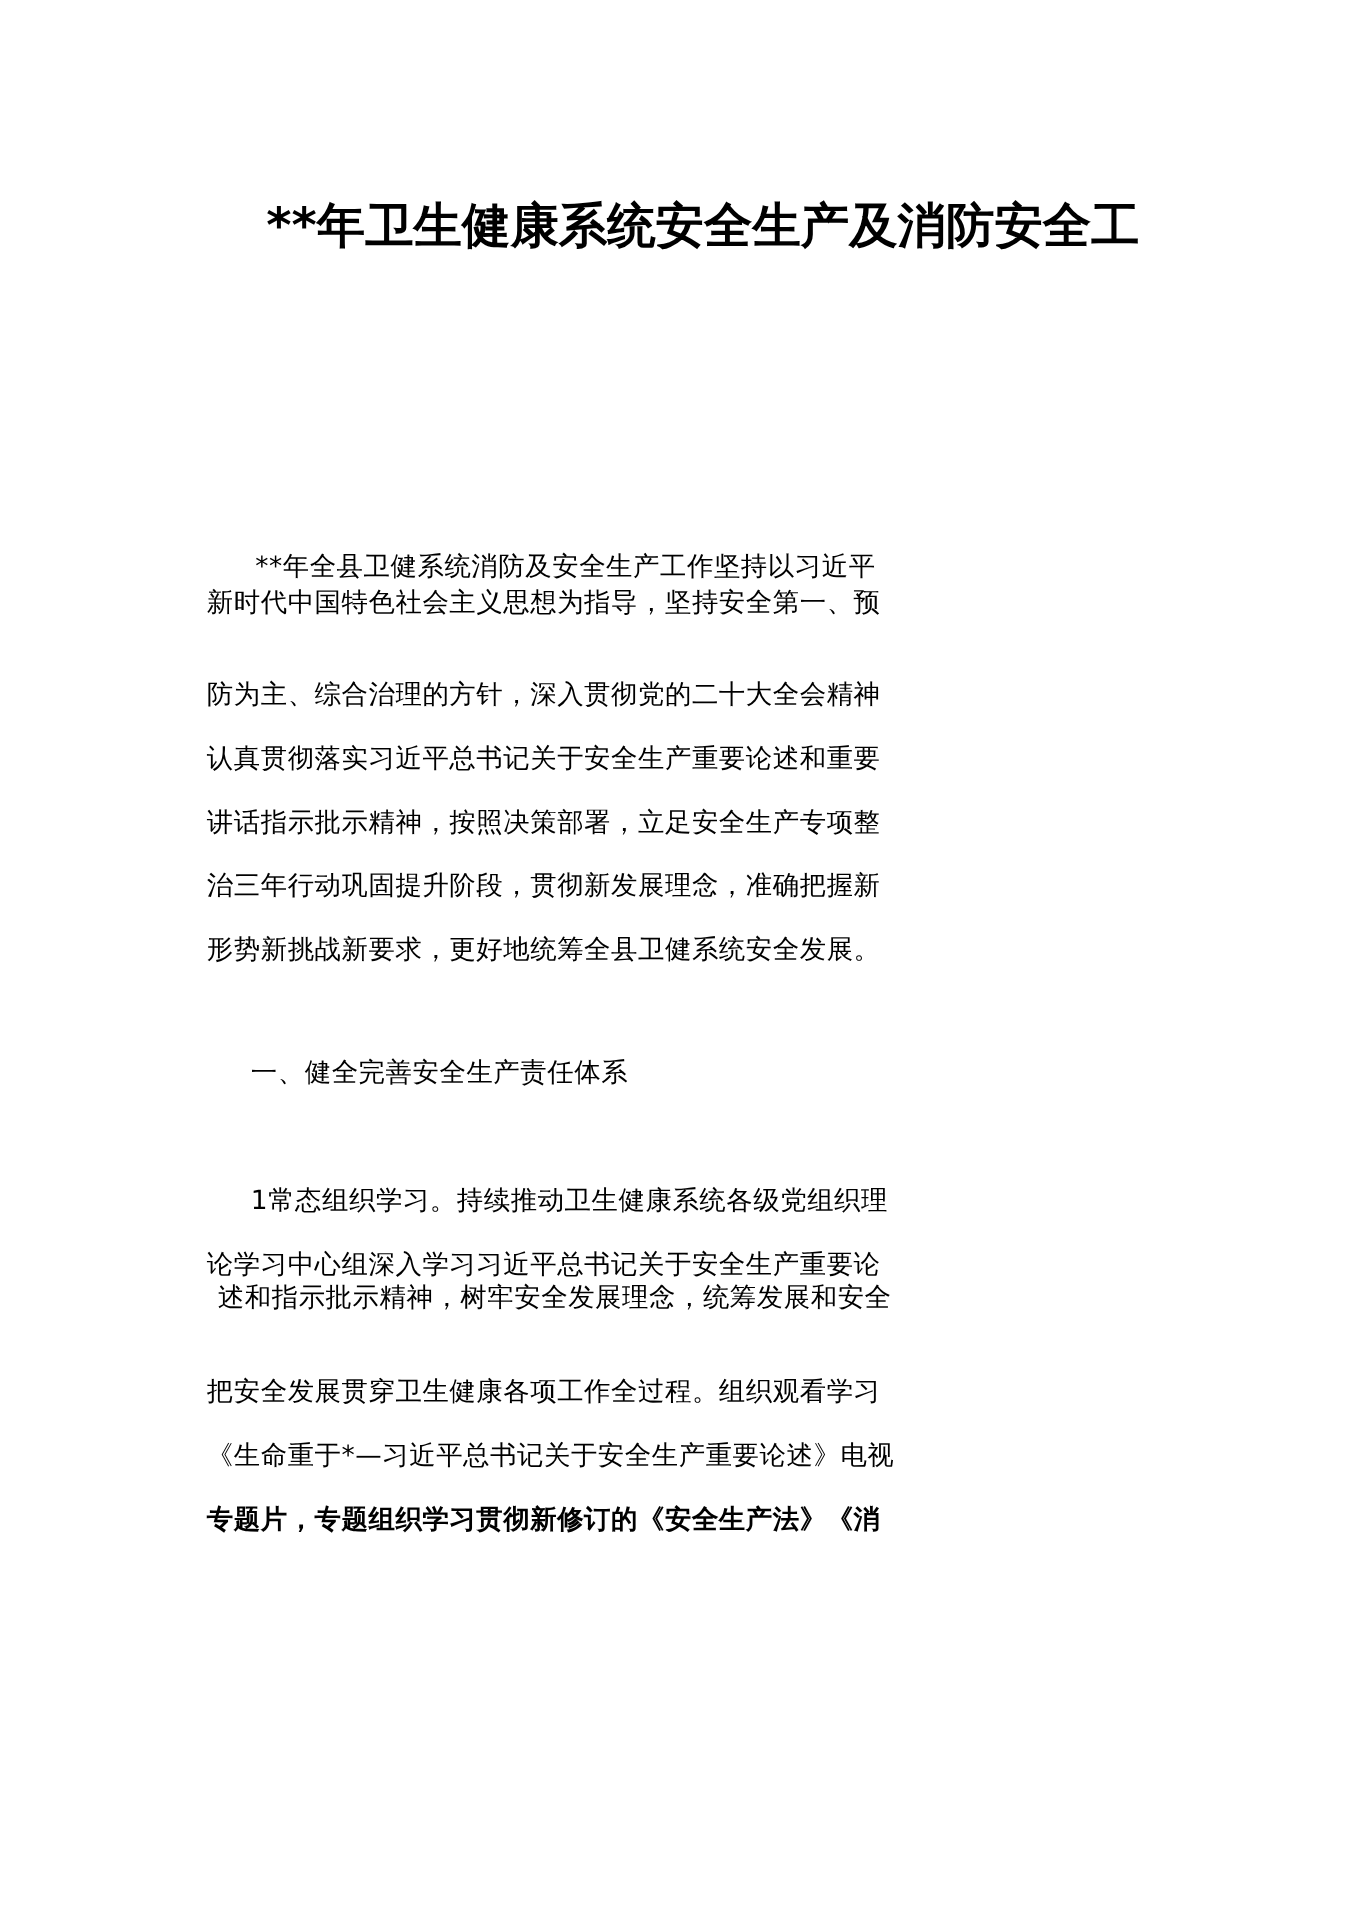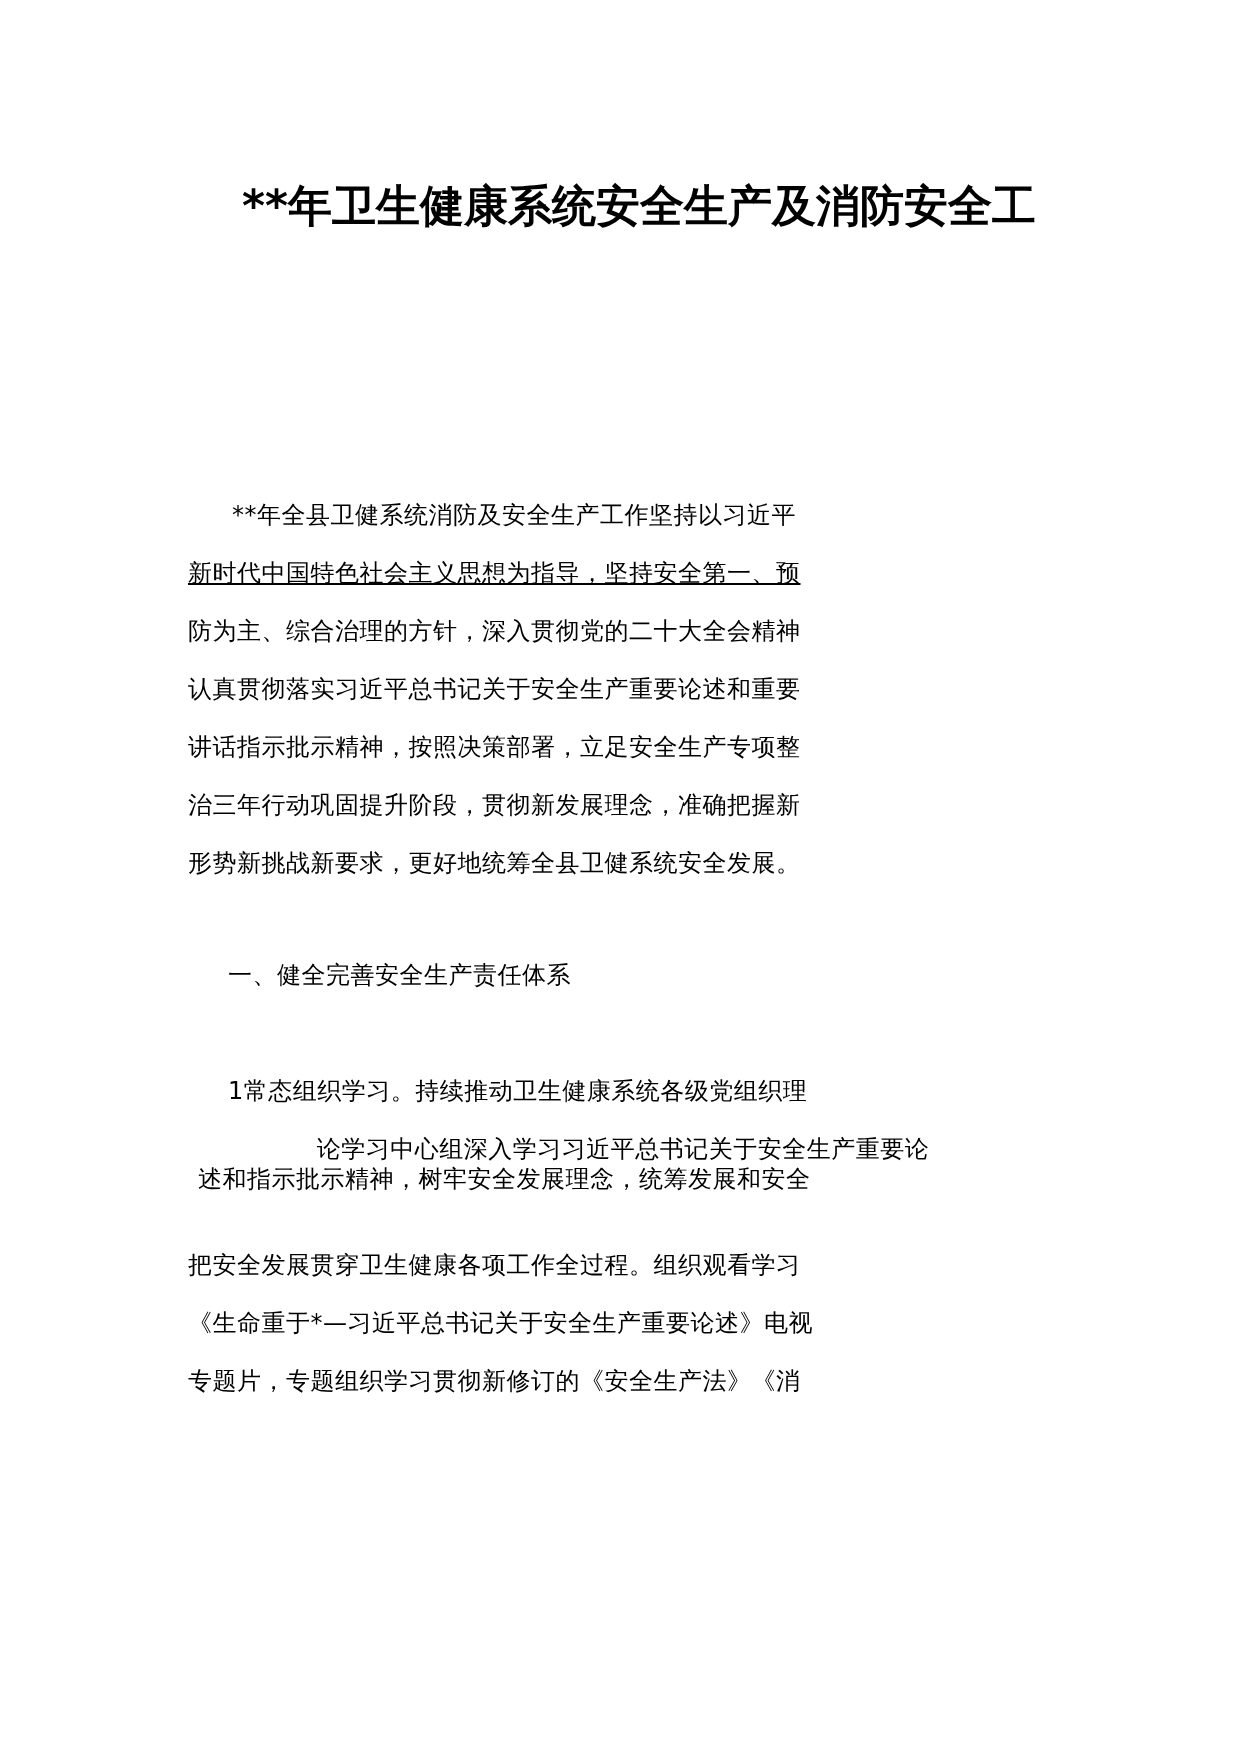--- a/index.html
+++ b/index.html
@@ -14,31 +14,31 @@
           white-space: nowrap; letter-spacing: 0.5px; }
 </style>
 </head>
 <body>
 
 <div class="page">
   <div class="title-line title-1">**年卫生健康系统安全生产及消防安全工</div>
 
   <div>
     <div class="line" style="top:492px; left:232px;">**年全县卫健系统消防及安全生产工作坚持以习近平</div>
-    <div class="line" style="top:550px;text-decoration:underline;">新时代中国特色社会主义思想为指导，坚持安全第一、预</div>
+    <div class="line" style="top:524px;">新时代中国特色社会主义思想为指导，坚持安全第一、预</div>
     <div class="line" style="top:608px;">防为主、综合治理的方针，深入贯彻党的二十大全会精神</div>
     <div class="line" style="top:666px;">认真贯彻落实习近平总书记关于安全生产重要论述和重要</div>
     <div class="line" style="top:724px;">讲话指示批示精神，按照决策部署，立足安全生产专项整</div>
     <div class="line" style="top:782px;">治三年行动巩固提升阶段，贯彻新发展理念，准确把握新</div>
     <div class="line" style="top:840px;">形势新挑战新要求，更好地统筹全县卫健系统安全发展。</div>
   </div>
 
   <div class="line" style="top:952px; left:228px;">一、健全完善安全生产责任体系</div>
 
   <div>
     <div class="line" style="top:1068px; left:228px;">1常态组织学习。持续推动卫生健康系统各级党组织理</div>
-    <div class="line" style="top:1126px;text-align:center;">论学习中心组深入学习习近平总书记关于安全生产重要论</div>
+    <div class="line" style="top:1126px;">论学习中心组深入学习习近平总书记关于安全生产重要论</div>
     <div class="line" style="top:1156px;margin-left:10px;">述和指示批示精神，树牢安全发展理念，统筹发展和安全</div>
     <div class="line" style="top:1242px;">把安全发展贯穿卫生健康各项工作全过程。组织观看学习</div>
     <div class="line" style="top:1300px;">《生命重于*—习近平总书记关于安全生产重要论述》电视</div>
-    <div class="line" style="top:1358px;">专题片，专题组织学习贯彻新修订的《安全生产法》《消</div>
+    <div class="line" style="top:1358px;font-weight:bold;">专题片，专题组织学习贯彻新修订的《安全生产法》《消</div>
   </div>
 </div>
 
 </body></html>

